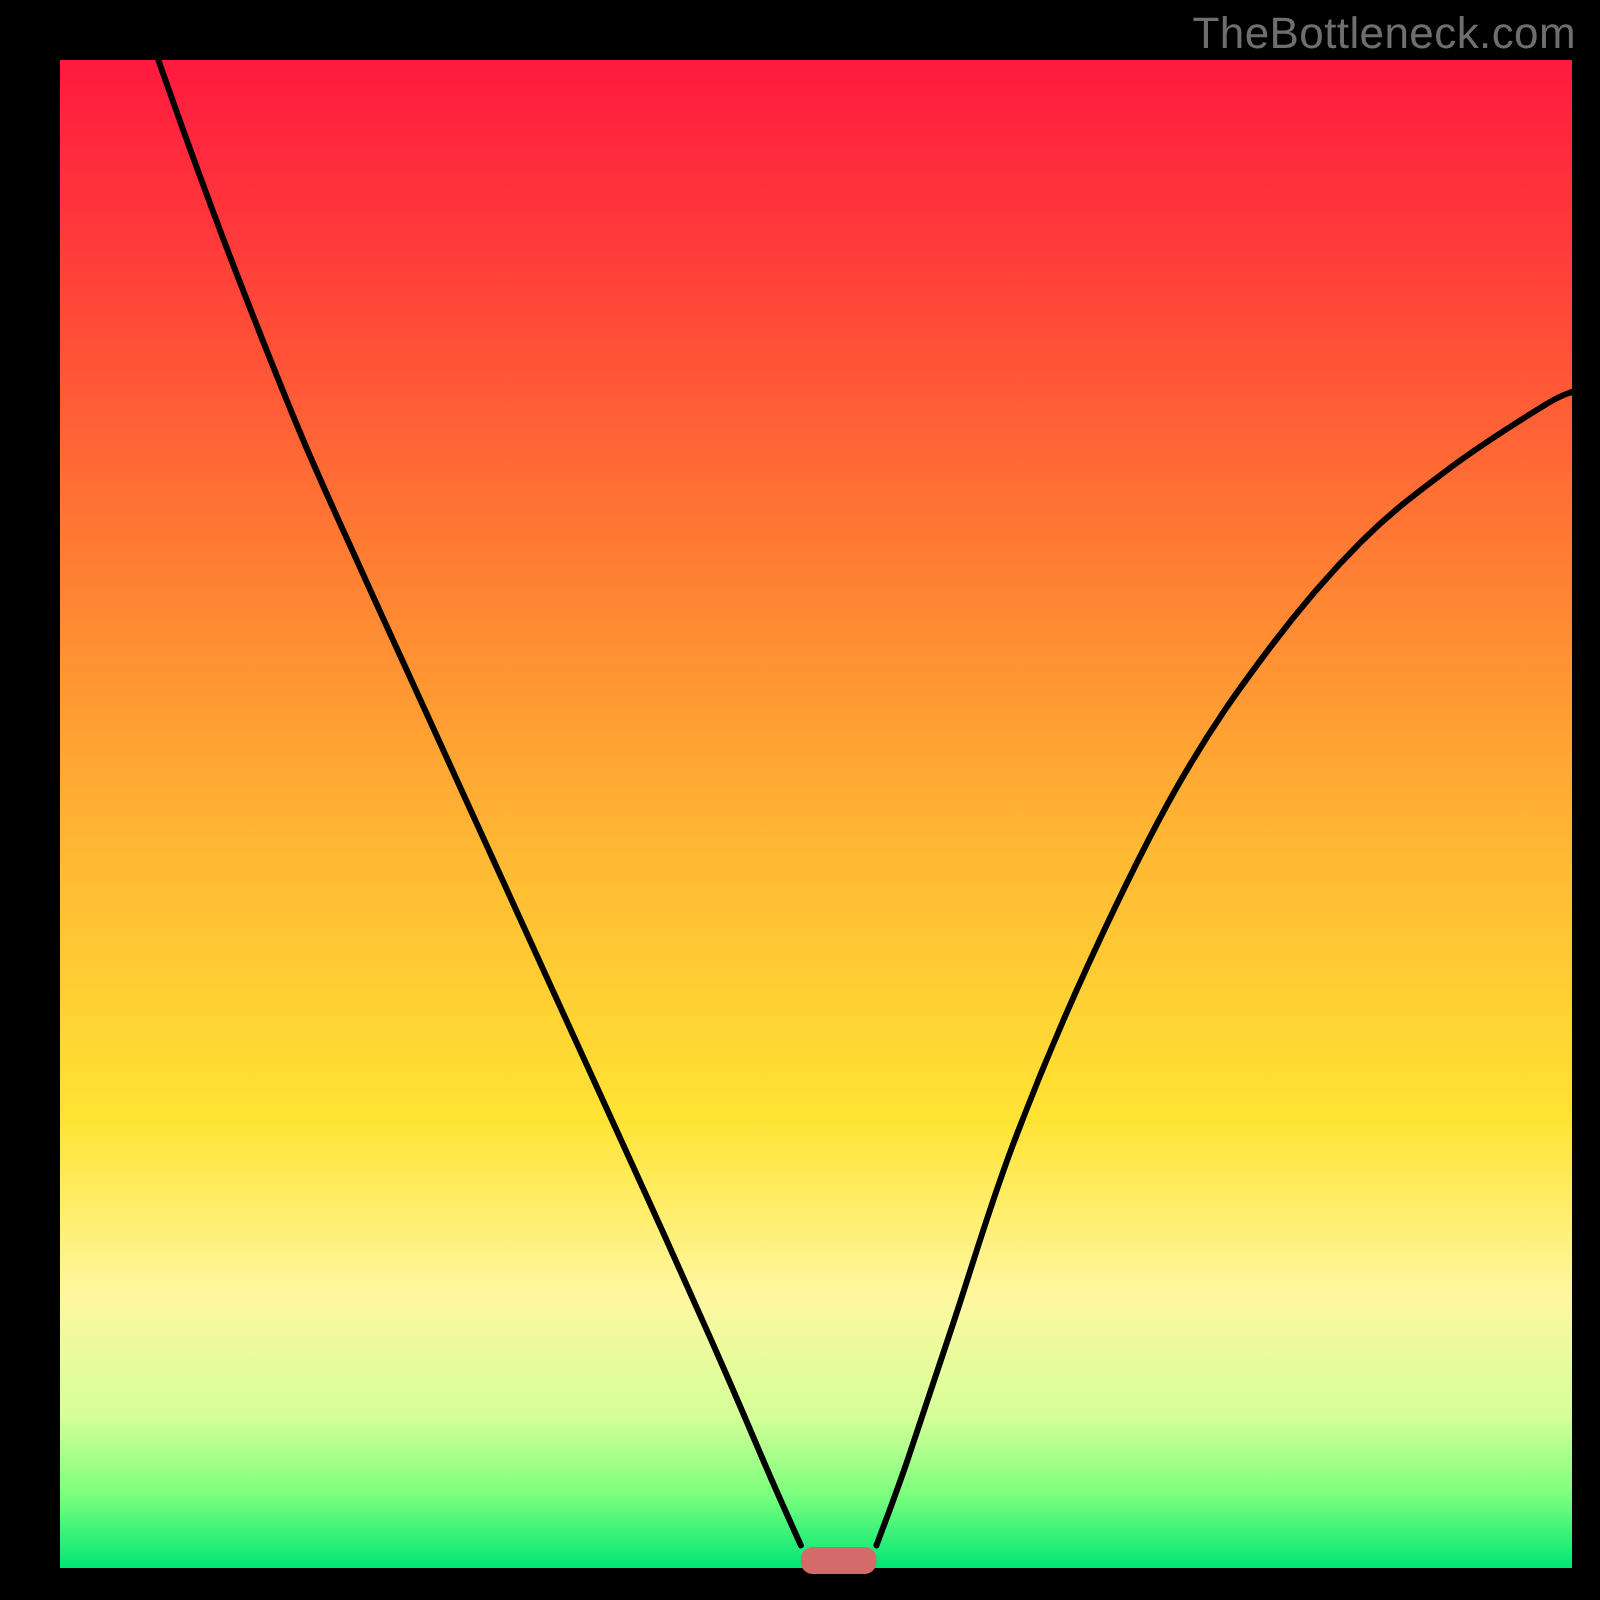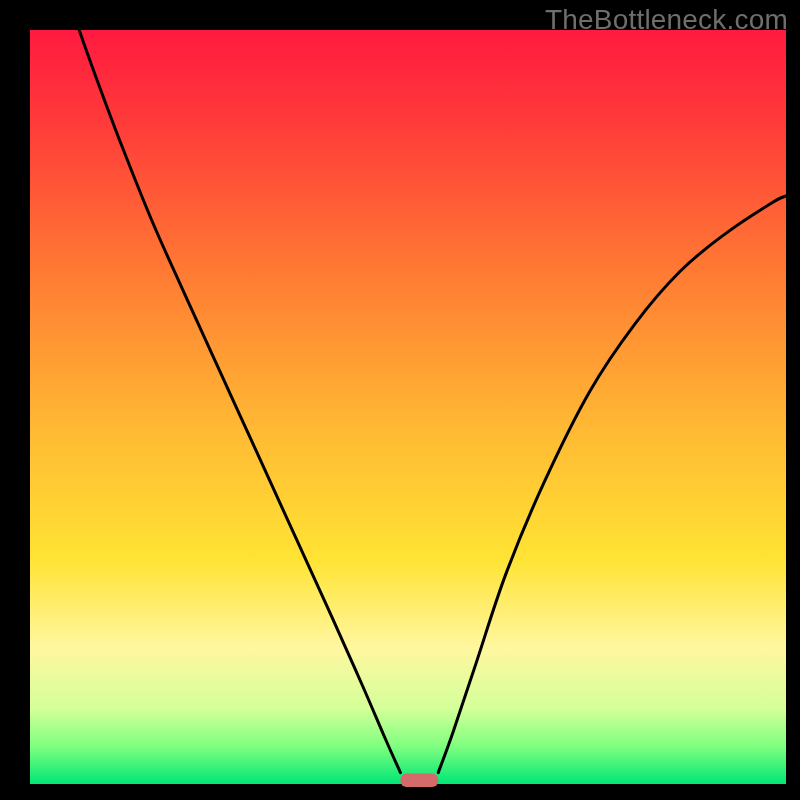--- a/index.html
+++ b/index.html
@@ -18,21 +18,21 @@
     background: #000;
   }
   .plot {
     position: absolute;
     display: block;
   }
   .watermark {
     position: absolute;
     top: 4px;
     right: 12px;
-    font-size: 28px;
+    font-size: 22px;
     font-weight: 400;
     color: #6e6e6e;
     letter-spacing: 0.2px;
     user-select: none;
   }
 </style>
 </head>
 <body>
 
 <div class="frame">

